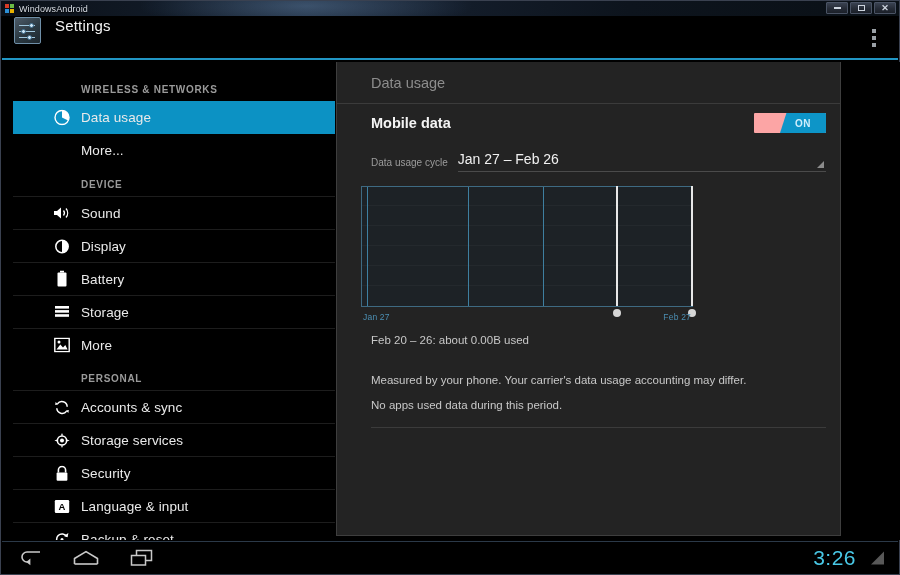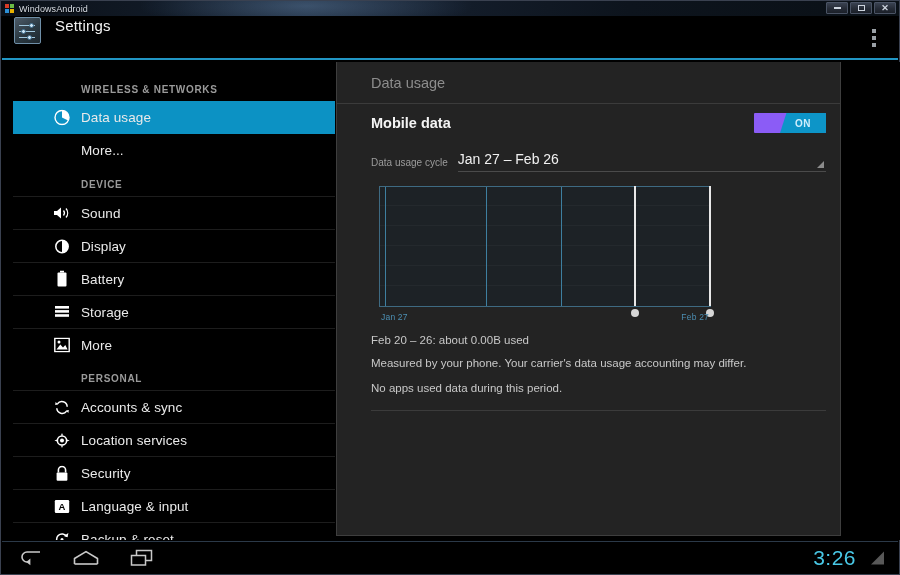--- a/index.html
+++ b/index.html
@@ -156,21 +156,21 @@
   .row-mobile {
     height: 38px;
     display: flex; align-items: center; justify-content: space-between;
     padding: 0 14px 0 34px;
   }
   .row-mobile .lbl { color: #f4f4f4; font-size: 14.5px; font-weight: bold; }
 
   
   .toggle {
     width: 72px; height: 20px; position: relative;
-    background: #8b5cf6; border-radius: 1px; cursor: pointer;
+    background: #fca5a5; border-radius: 1px; cursor: pointer;
     overflow: hidden;
   }
   .toggle .on-side {
     position: absolute; right: 0; top: 0; height: 100%; width: 46px;
     background: #0d95c8;
     display: flex; align-items: center; justify-content: center;
     clip-path: polygon(14% 0, 100% 0, 100% 100%, 0 100%);
   }
   .toggle .on-side span { color: #cfeefc; font-size: 10px; font-weight: bold; letter-spacing: .6px; }
 
@@ -189,21 +189,21 @@
   .cycle-spinner .tri {
     position: absolute; right: 2px; bottom: 3px;
     width: 0; height: 0;
     border-left: 7px solid transparent;
     border-bottom: 7px solid #8c8c8c;
   }
 
   
   #chart-wrap {
     position: relative;
-    margin: 14px 0 0 42px;
+    margin: 14px 0 0 24px;
     width: 332px; height: 128px;
   }
   #chart-plot {
     position: absolute; left: 0; top: 0; width: 332px; height: 121px;
     background: #1d2226;
     border: 1px solid #3e6a82;
     border-bottom: none;
   }
   #chart-plot .hline {
     position: absolute; left: 0; width: 100%; height: 1px;
@@ -228,21 +228,21 @@
   }
   .axis-label {
     position: absolute; bottom: -8px;
     color: #4c8fb3; font-size: 8.5px; letter-spacing: .2px;
   }
   .axis-label.left { left: 2px; }
   .axis-label.right { right: 2px; }
 
   .info-line { color: #c8c8c8; font-size: 11.5px; padding-left: 34px; }
   #info-used   { margin-top: 20px; }
-  #info-note   { margin-top: 11px; }
+  #info-note   { margin-top: 28px; }
   #info-noapps { margin-top: 13px; }
   #content-divider {
     margin: 16px 14px 0 34px; height: 1px; background: #3b3b3b;
   }
 
   
   #sysbar {
     position: absolute; left: 1px; top: 540px;
     width: 896px; height: 33px;
     background: #000;
@@ -400,21 +400,21 @@
       </div>
 
       <div class="nav-item">
         <span class="nav-icon">
           <svg width="16" height="16" viewBox="0 0 16 16">
             <path d="M8 0.4 L9.1 3 H6.9 Z M8 15.6 L6.9 13 H9.1 Z M0.4 8 L3 6.9 V9.1 Z M15.6 8 L13 9.1 V6.9 Z" fill="#fff"></path>
             <circle cx="8" cy="8" r="4.6" fill="none" stroke="#fff" stroke-width="1.5"></circle>
             <circle cx="8" cy="8" r="2" fill="#fff"></circle>
           </svg>
         </span>
-        <span class="nav-label">Location services</span>
+        <span class="nav-label">Storage services</span>
       </div>
 
       <div class="nav-item">
         <span class="nav-icon">
           <svg width="14" height="16" viewBox="0 0 14 16">
             <path d="M3.4 7 V4.6 a3.6 3.6 0 0 1 7.2 0 V7" fill="none" stroke="#fff" stroke-width="1.6"></path>
             <rect x="1.6" y="6.9" width="10.8" height="8.4" rx="1" fill="#fff"></rect>
           </svg>
         </span>
         <span class="nav-label">Security</span>

